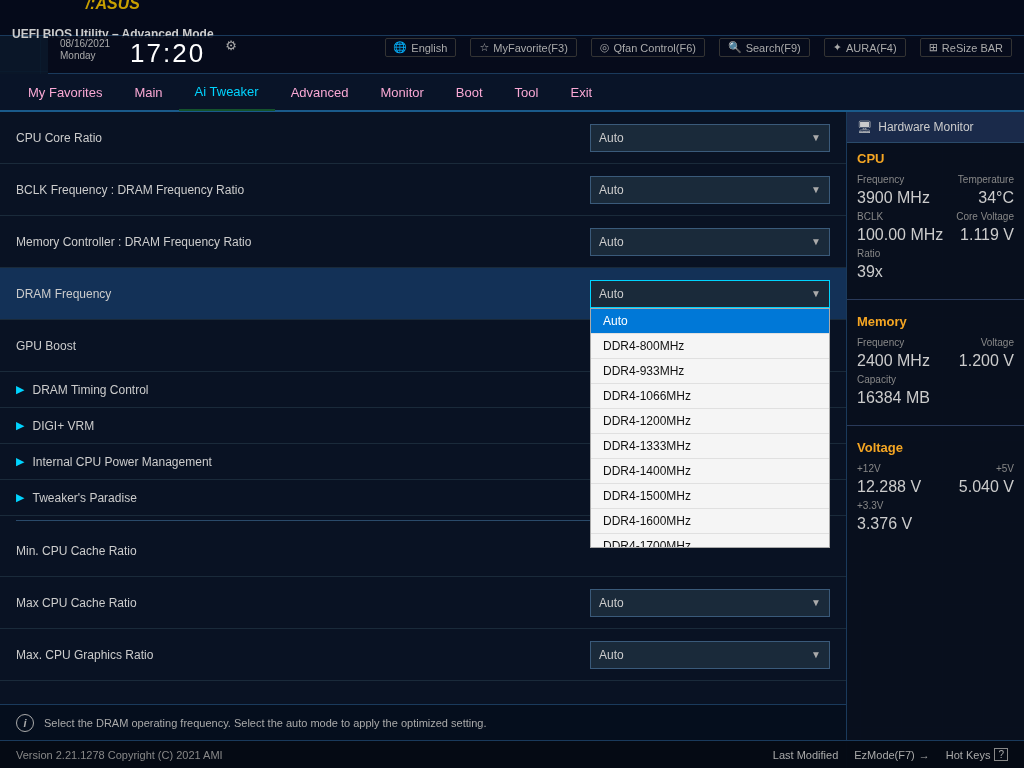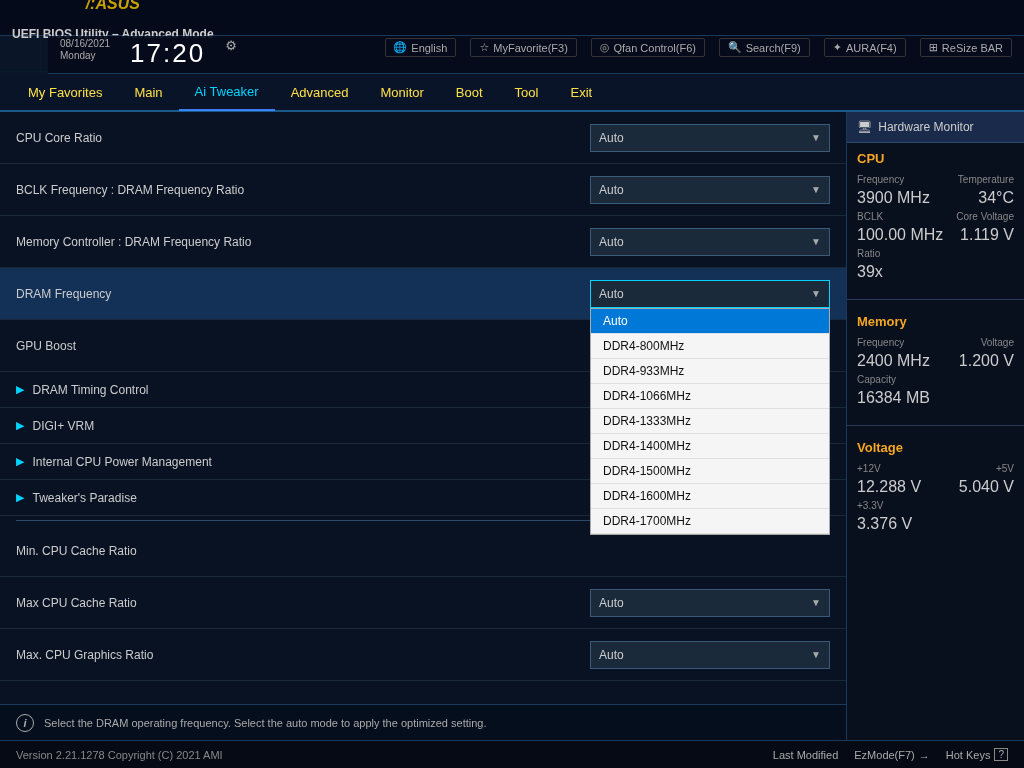--- a/index.html
+++ b/index.html
@@ -71,27 +71,27 @@
       height: 38px;
       border-bottom: 2px solid #1a5a8a;
       flex-shrink: 0;
     }
     .nav-item {
       padding: 0 16px;
       height: 38px;
       display: flex;
       align-items: center;
       font-size: 13px;
-      color: #fde047;
+      color: #f9a8d4;
       cursor: pointer;
       position: relative;
     }
     .nav-item.active {
       color: #00d4ff;
-      border-bottom: 2px solid #3b82f6;
+      border-bottom: 2px solid #14532d;
     }
 
     
     .main-content {
       display: flex;
       flex: 1;
       overflow: hidden;
     }
 
     
@@ -381,20 +381,21 @@
             <span>Auto</span>
             <span class="arrow">▼</span>
           </div>
         </div>
 
         <div class="dropdown-overlay">
           <div class="dropdown-item selected">Auto</div>
           <div class="dropdown-item">DDR4-800MHz</div>
           <div class="dropdown-item">DDR4-933MHz</div>
           <div class="dropdown-item">DDR4-1066MHz</div>
+          <div class="dropdown-item">DDR4-1200MHz</div>
           <div class="dropdown-item">DDR4-1333MHz</div>
           <div class="dropdown-item">DDR4-1400MHz</div>
           <div class="dropdown-item">DDR4-1500MHz</div>
           <div class="dropdown-item">DDR4-1600MHz</div>
           <div class="dropdown-item">DDR4-1700MHz</div>
         </div>
       </div>
 
       <div class="setting-row">
         <span class="setting-label">GPU Boost</span>

